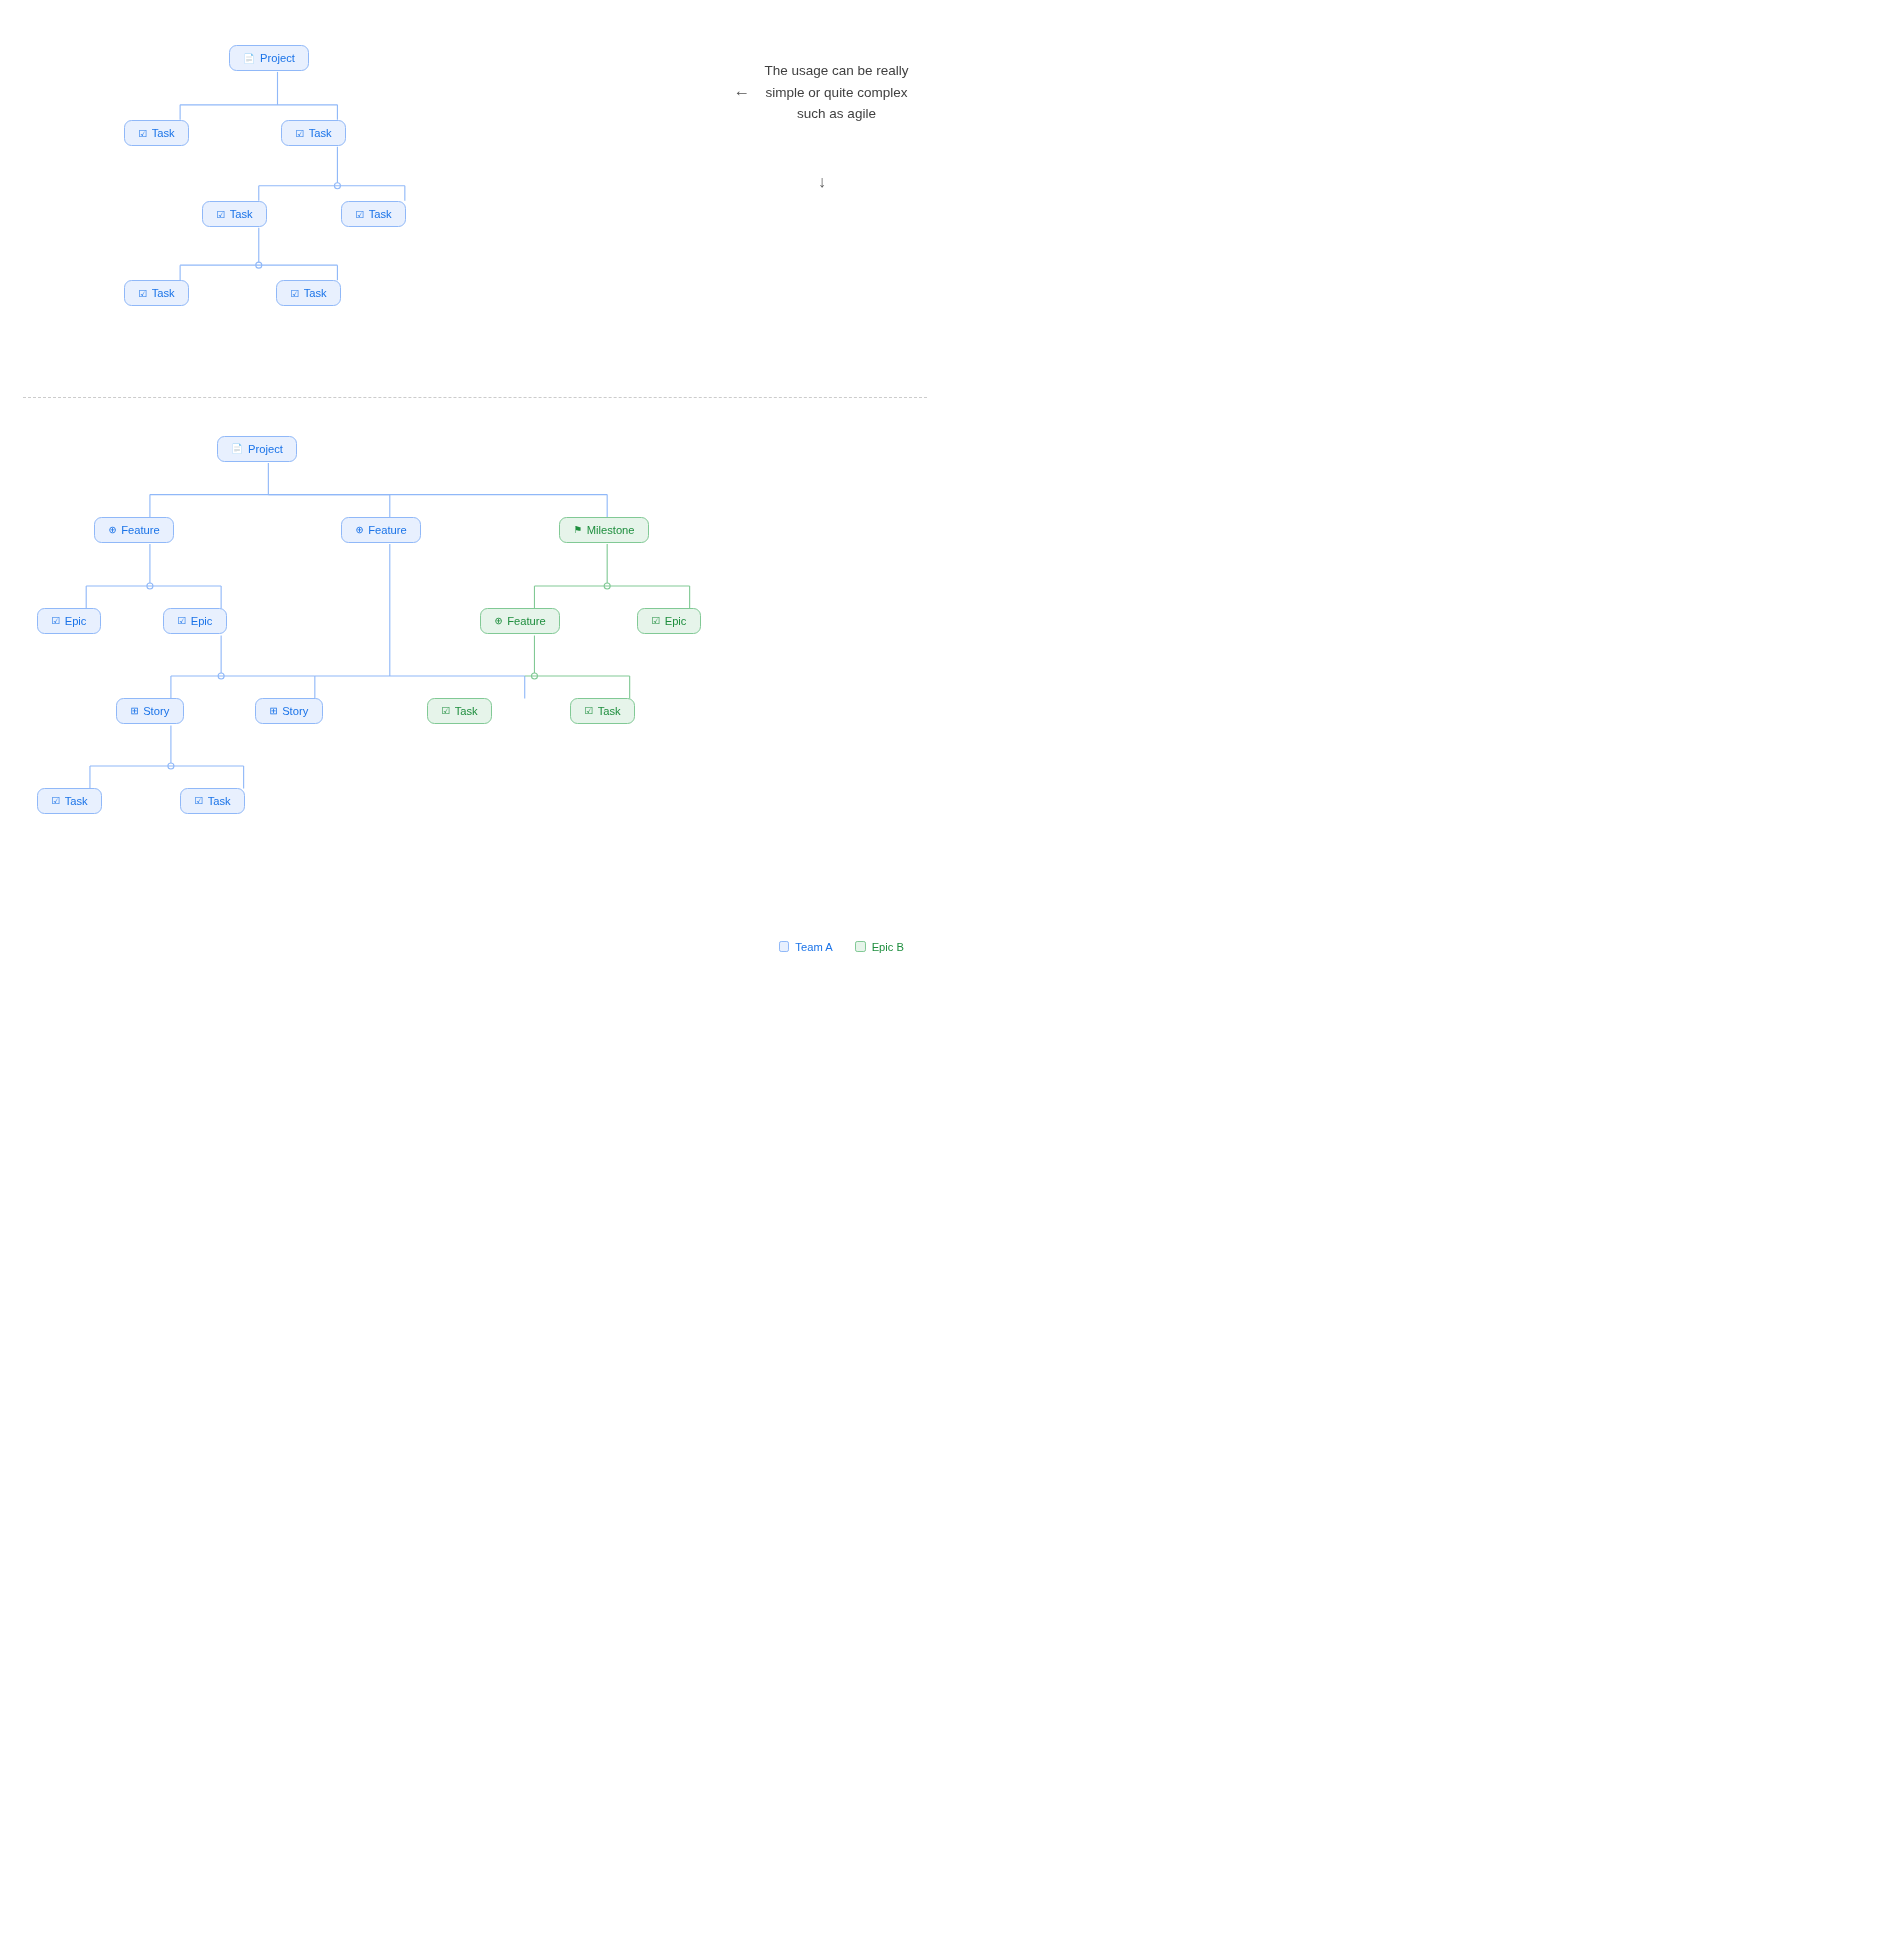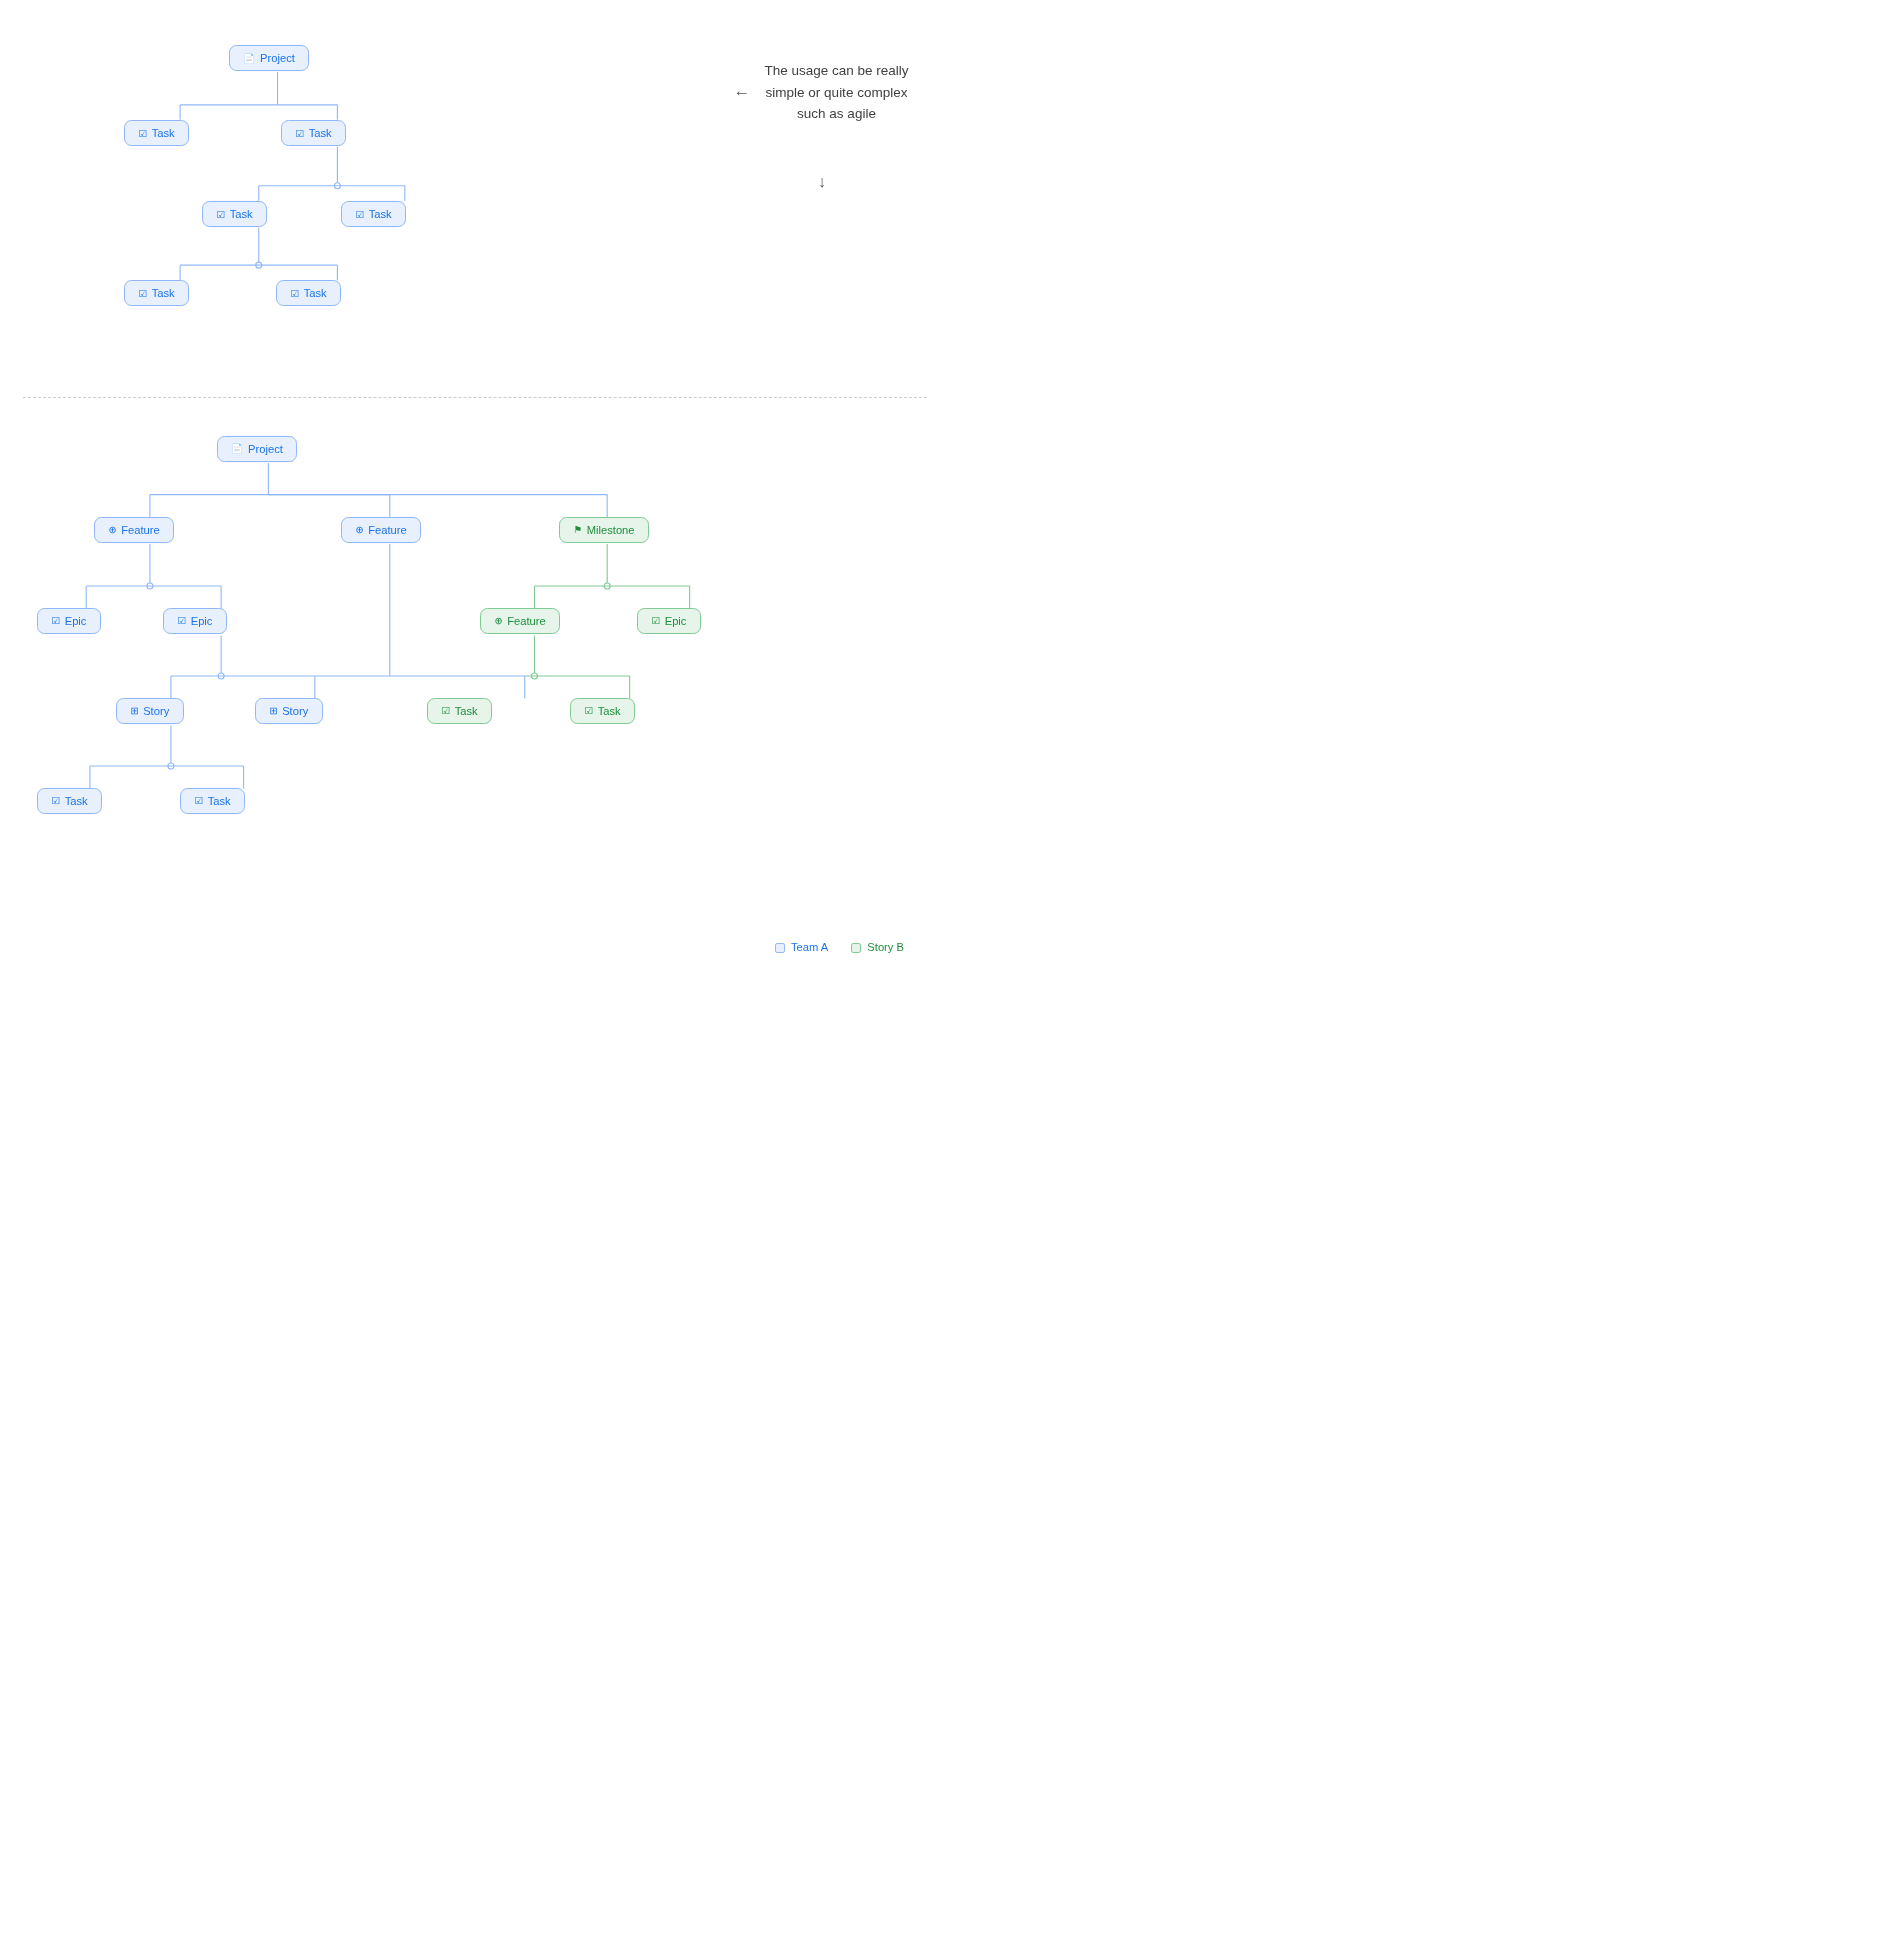--- a/index.html
+++ b/index.html
@@ -94,21 +94,21 @@
       position: absolute;
       bottom: 22.5px;
       right: 45px;
       display: flex;
       gap: 22.5px;
       align-items: center;
       font-size: 11.2px;
     }
     .legend-item {
       display: flex;
-      align-items: flex-end;
+      align-items: flex-start;
       gap: 6px;
     }
     .legend-dot-blue {
       width: 10.5px;
       height: 10.5px;
       border-radius: 2.2px;
       background: #e8f0fe;
       border: 1.1px solid #90b8f8;
     }
     .legend-dot-green {
@@ -318,18 +318,18 @@
     <line x1="325" y1="480" x2="325" y2="510" stroke="#90b8f8" stroke-width="1.5"></line>
   </svg>
 
   <div class="legend">
     <div class="legend-item">
       <div class="legend-dot-blue"></div>
       <span class="legend-blue">Team A</span>
     </div>
     <div class="legend-item">
       <div class="legend-dot-green"></div>
-      <span class="legend-green">Story B</span>
+      <span class="legend-green">Epic B</span>
     </div>
   </div>
 
 </div>
 
 
 </body></html>

